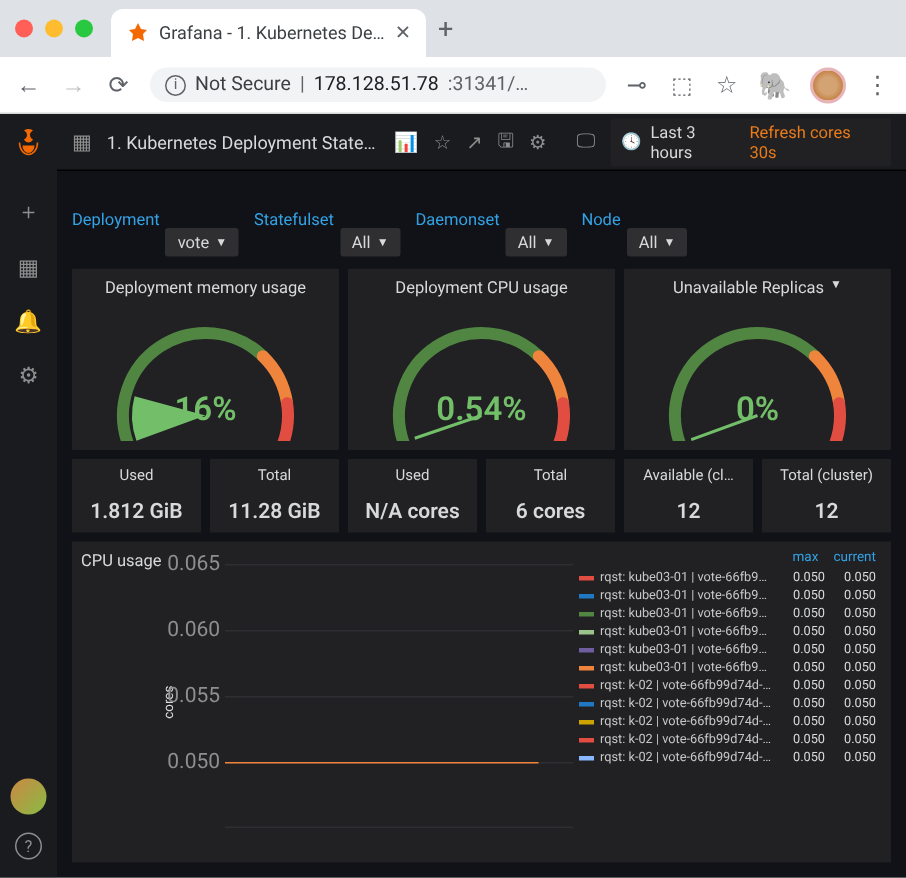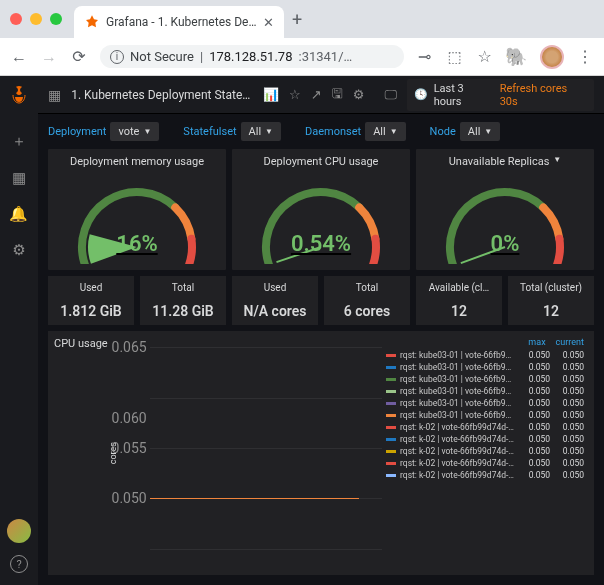--- a/index.html
+++ b/index.html
@@ -31,30 +31,30 @@
 .help { width:18px; height:18px; border:1.5px solid #8e8e8e; border-radius:50%; color:#8e8e8e; font-size:11px; display:flex; align-items:center; justify-content:center; margin-bottom:12px; }
 .main { flex:1; display:flex; flex-direction:column; overflow:hidden; }
 .topbar { height:38px; background:#1a1b1f; border-bottom:1px solid #000; display:flex; align-items:center; padding:0 10px; gap:10px; color:#d8d9da; font-size:12px; }
 .topbar .dash-ic{color:#8e8e8e;font-size:14px}
 .topbar .title { white-space:nowrap; overflow:hidden; text-overflow:ellipsis; max-width:200px; }
 .tbic { color:#8e8e8e; font-size:13px; cursor:pointer; }
 .topbar .flex{flex:1}
 .tr-box { display:flex; align-items:center; gap:6px; font-size:11px; padding:3px 7px; background:#212124; border-radius:2px; }
 .tr-box .clock{color:#8e8e8e}
 .tr-box .refresh{color:#eb7b18}
-.filters { padding:8px 10px; display:flex; gap:24px; font-size:11px; align-items:center; flex-wrap:wrap; }
+.filters { padding:8px 10px; display:flex; gap:10px; font-size:11px; align-items:center; flex-wrap:wrap; }
 .flt { display:flex; align-items:center; gap:4px; }
 .flt-label { color:#33a2e5; }
-.flt-val { background:#2f2f32; color:#d8d9da; padding:3px 8px; border-radius:2px; display:flex; align-items:center; gap:4px; }
+.flt-val { background:#2f2f32; color:#d8d9da; padding:3px 8px; border-radius:2px; display:flex; align-items:center; gap:4px;margin-top:30px; }
 .flt-val .car{font-size:8px}
 .panels { padding:0 10px 10px; display:flex; flex-direction:column; gap:6px; overflow:hidden; flex:1; }
 .row3 { display:grid; grid-template-columns:1fr 1fr 1fr; gap:6px; }
 .panel { background:#212124; padding:6px; border-radius:1px; }
 .p-title { text-align:center; color:#d8d9da; font-size:11px; margin-bottom:4px; display:flex; justify-content:center; gap:4px; }
-.gauge-wrap { position:relative; height:92px; display:flex; align-items:flex-end; justify-content:center;text-decoration:underline; }
+.gauge-wrap { position:relative; height:92px; display:flex; align-items:flex-end; justify-content:center; }
 .gauge-wrap svg{position:absolute;top:0;left:50%;transform:translateX(-50%)}
 .gauge-val { font-size:22px; font-weight:600; position:relative; bottom:8px; }
 .gv-green{color:#73bf69}
 .row6 { display:grid; grid-template-columns:repeat(6,1fr); gap:6px; }
 .stat { background:#212124; padding:6px 4px; text-align:center; color:#d8d9da; }
 .stat .lbl{font-size:10px;color:#d8d9da;margin-bottom:10px;white-space:nowrap;overflow:hidden;text-overflow:ellipsis}
 .stat .val{font-size:14px;font-weight:600}
 .cpu-panel { background:#212124; padding:6px; flex:1; display:flex; flex-direction:row; overflow:hidden; }
 .cpu-body { flex:1; display:flex; gap:4px; overflow:hidden; }
 .chart { flex:1; position:relative; display:flex; }
@@ -232,21 +232,21 @@
           </div>
         <div class="cpu-panel">
           <div class="p-title">CPU usage</div>
           <div class="cpu-body">
             <div class="chart">
               <div class="ylabel">cores</div>
               <div style="position:relative;width:30px" id="yticks">
                   <div class="ytick" style="top: 91.3043%; position: absolute; right: 0px; margin-top: 32px;">0.045</div>
                   <div class="ytick" style="top: 69.5652%; position: absolute; right: 0px;">0.050</div>
                   <div class="ytick" style="top: 47.8261%; position: absolute; right: 0px;">0.055</div>
-                  <div class="ytick" style="top: 26.087%; position: absolute; right: 0px; margin-top: 20px;">0.060</div>
+                  <div class="ytick" style="top: 26.087%; position: absolute; right: 0px;">0.060</div>
                   <div class="ytick" style="top: 4.34783%; position: absolute; right: 0px;">0.065</div>
                 </div>
               <div class="plot" id="plot">
                   <div class="gridline" style="top: 91.3043%;"></div>
                   <div class="gridline" style="top: 69.5652%;"></div>
                   <div class="gridline" style="top: 47.8261%;"></div>
                   <div class="gridline" style="top: 26.087%;"></div>
                   <div class="gridline" style="top: 4.34783%;"></div>
                   <div class="dline" style="top: 69.5652%;"></div>
                 </div>

